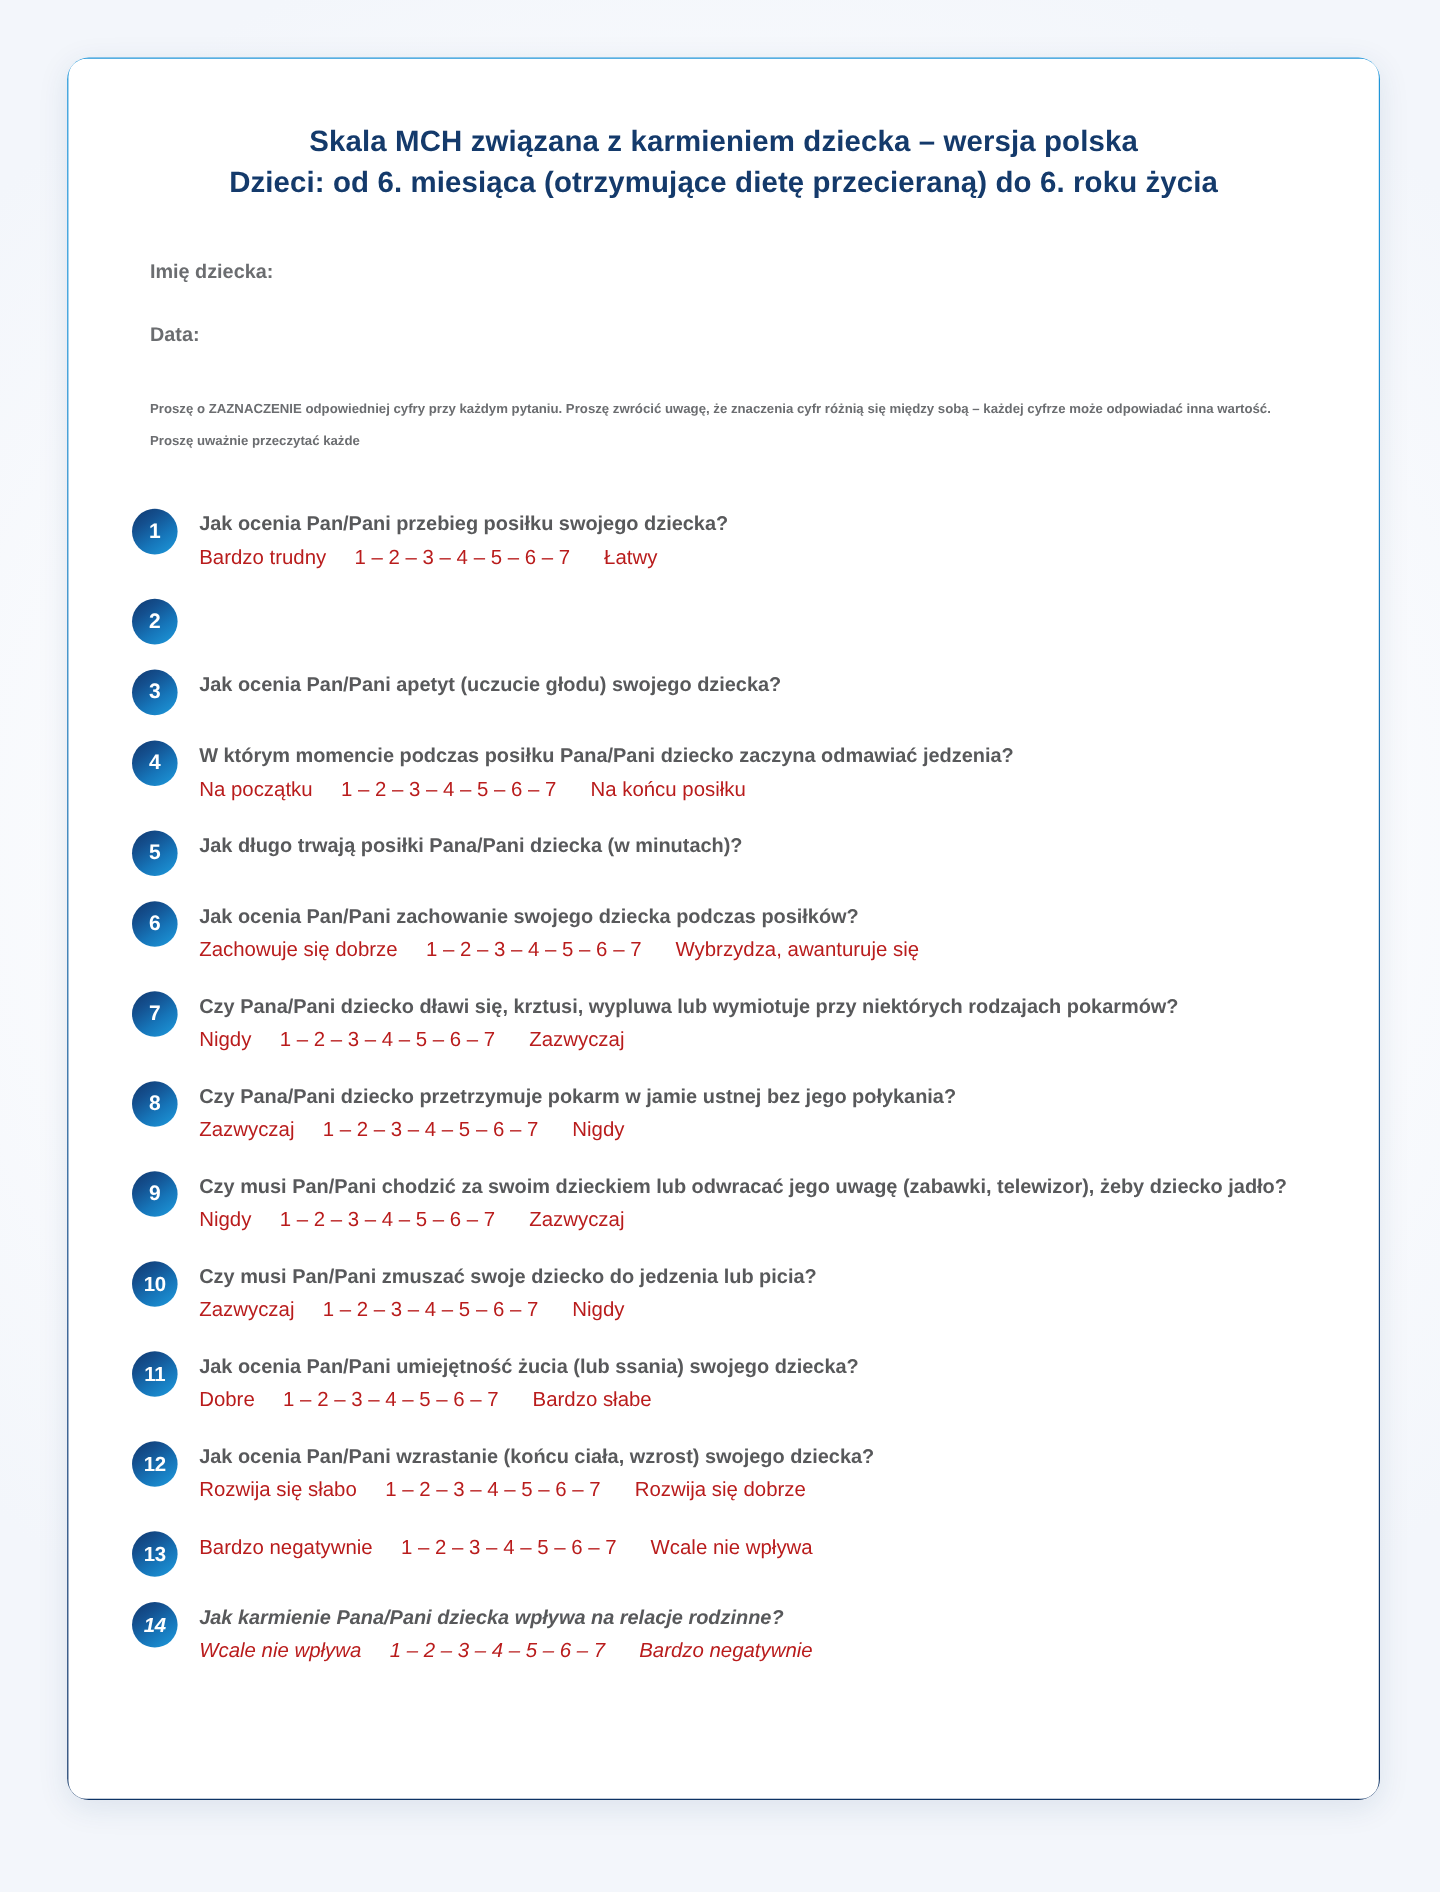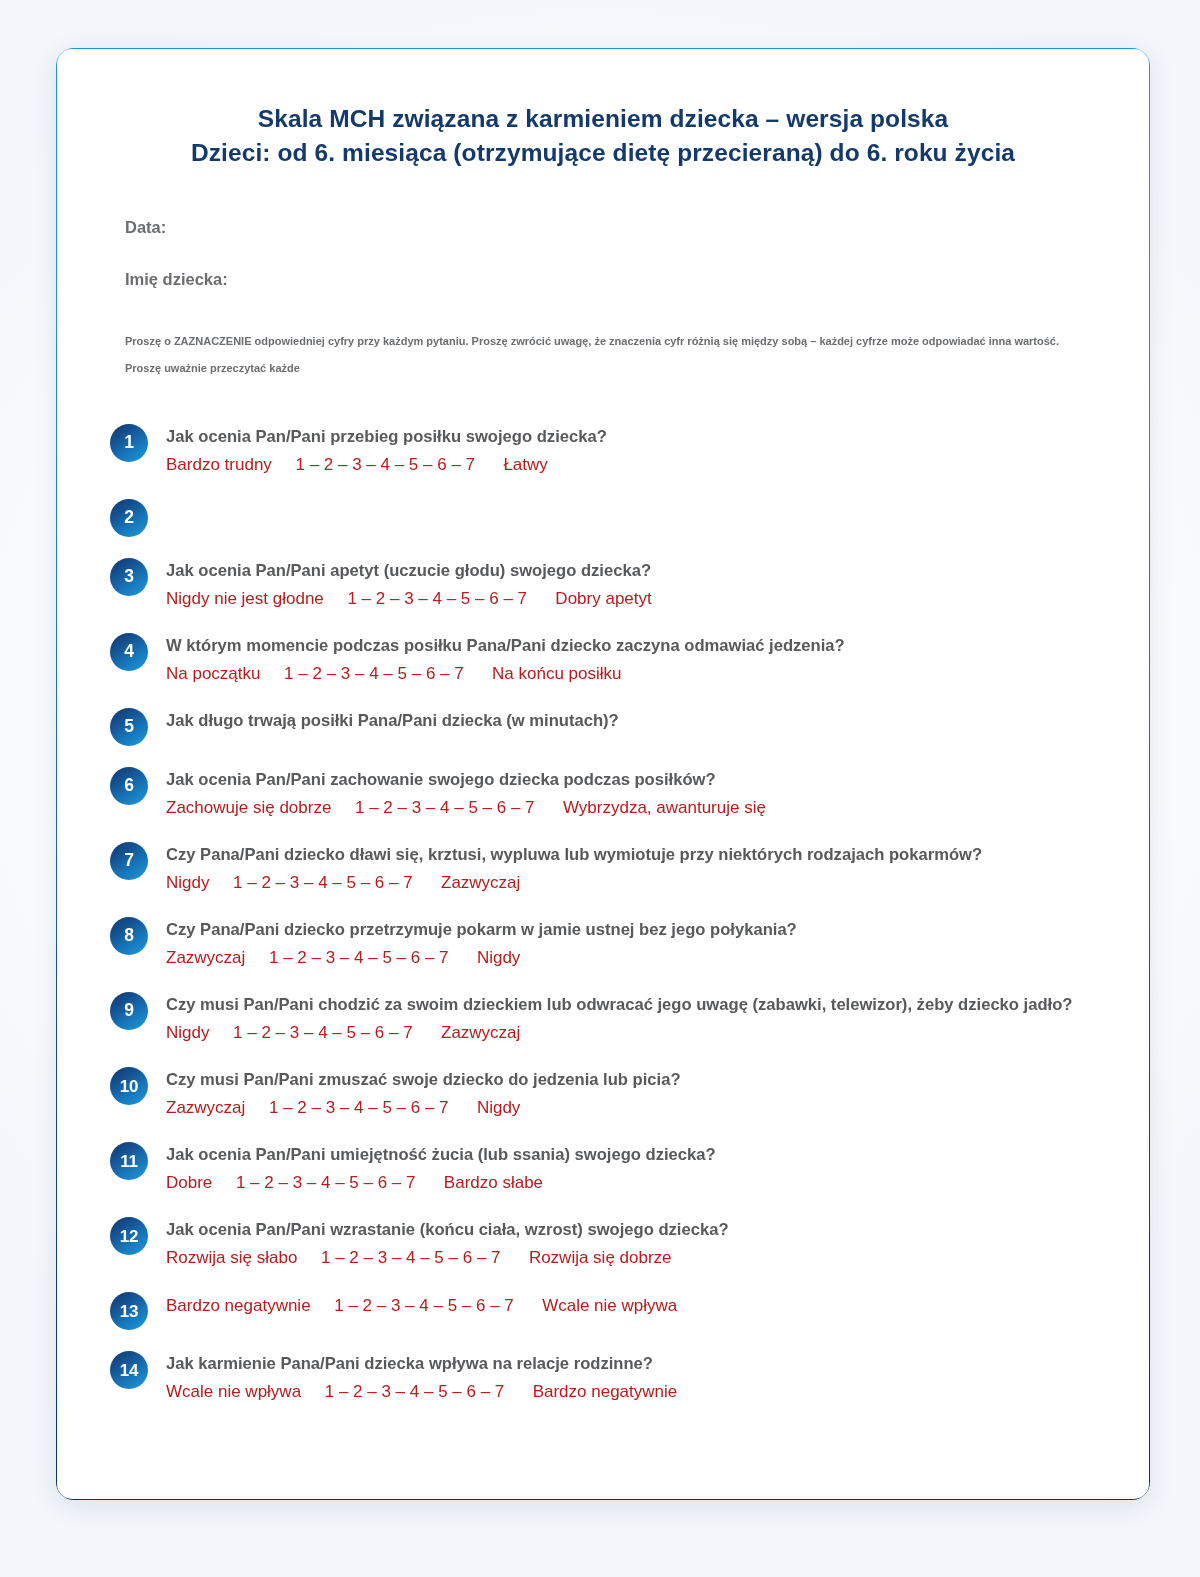--- a/index.html
+++ b/index.html
@@ -90,21 +90,21 @@
     margin-top: 40px;
     padding-left: 7px;
   }
 
   .q-item {
     position: relative;
     display: flex;
     align-items: flex-start;
     margin-bottom: 19px;
   }
-  .q-item:last-child { margin-bottom: 0; }
+  .q-item:last-child { margin-bottom: 0; font-style: italic; }
 
   .q-badge {
     flex: 0 0 auto;
     width: 38px;
     height: 38px;
     border-radius: 50%;
     background: linear-gradient(145deg, #10386e 0%, #14508f 30%, #1675b9 62%, #1e9bdd 100%);
     color: #ffffff;
     font-size: 17.5px;
     font-weight: bold;
@@ -147,22 +147,22 @@
 <div class="card-wrap">
   <div class="card">
     <div class="card-inner">
 
       <div class="title">
         <span class="line1">Skala MCH związana z karmieniem dziecka – wersja polska</span>
         <span class="line2">Dzieci: od 6. miesiąca (otrzymujące dietę przecieraną) do 6. roku życia</span>
       </div>
 
       <div class="meta">
+        <div class="meta-row">Imię dziecka:</div>
         <div class="meta-row">Data:</div>
-        <div class="meta-row">Imię dziecka:</div>
       </div>
 
       <p class="instructions">Proszę o ZAZNACZENIE odpowiedniej cyfry przy każdym pytaniu. Proszę zwrócić uwagę, że znaczenia cyfr różnią się między sobą – każdej cyfrze może odpowiadać inna wartość. Proszę uważnie przeczytać każde</p>
 
       <div class="questions">
           <div class="q-item">
             <div class="q-badge">1</div>
             <div class="q-body">
               <div class="q-text">Jak ocenia Pan/Pani przebieg posiłku swojego dziecka?</div>
               <div class="q-scale">Bardzo trudny     1 – 2 – 3 – 4 – 5 – 6 – 7      Łatwy</div>
@@ -170,21 +170,20 @@
           </div>
           <div class="q-item">
             <div class="q-badge">2</div>
             <div class="q-body">
             </div>
           </div>
           <div class="q-item">
             <div class="q-badge">3</div>
             <div class="q-body">
               <div class="q-text">Jak ocenia Pan/Pani apetyt (uczucie głodu) swojego dziecka?</div>
-              <div class="q-scale">Nigdy nie jest głodne     1 – 2 – 3 – 4 – 5 – 6 – 7      Dobry apetyt</div>
             </div>
           </div>
           <div class="q-item">
             <div class="q-badge">4</div>
             <div class="q-body">
               <div class="q-text">W którym momencie podczas posiłku Pana/Pani dziecko zaczyna odmawiać jedzenia?</div>
               <div class="q-scale">Na początku     1 – 2 – 3 – 4 – 5 – 6 – 7      Na końcu posiłku</div>
             </div>
           </div>
           <div class="q-item">

